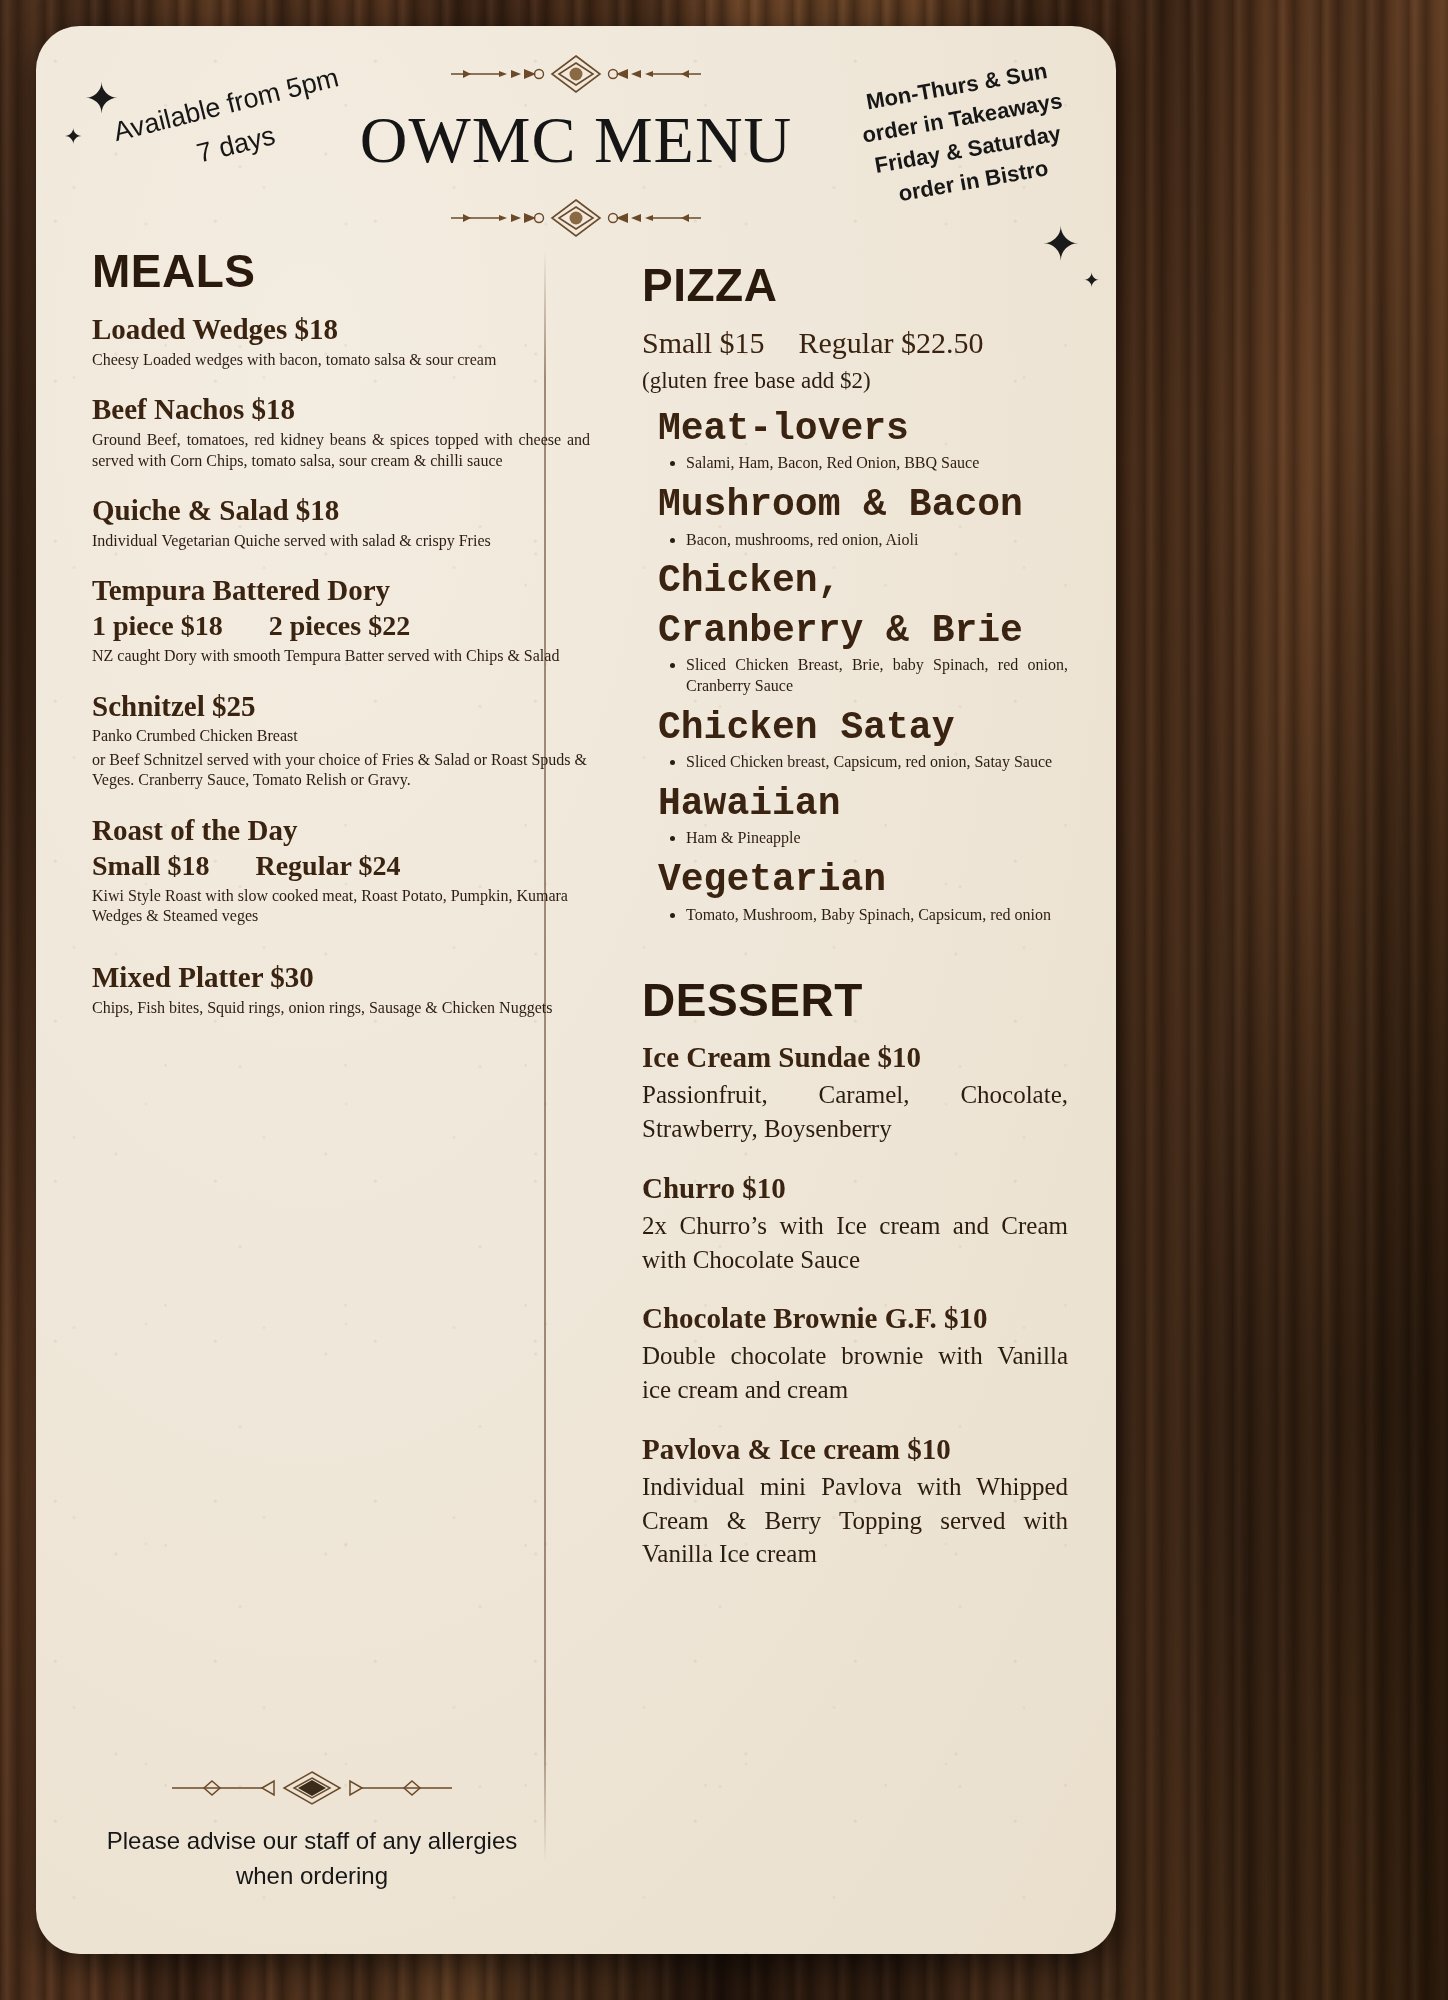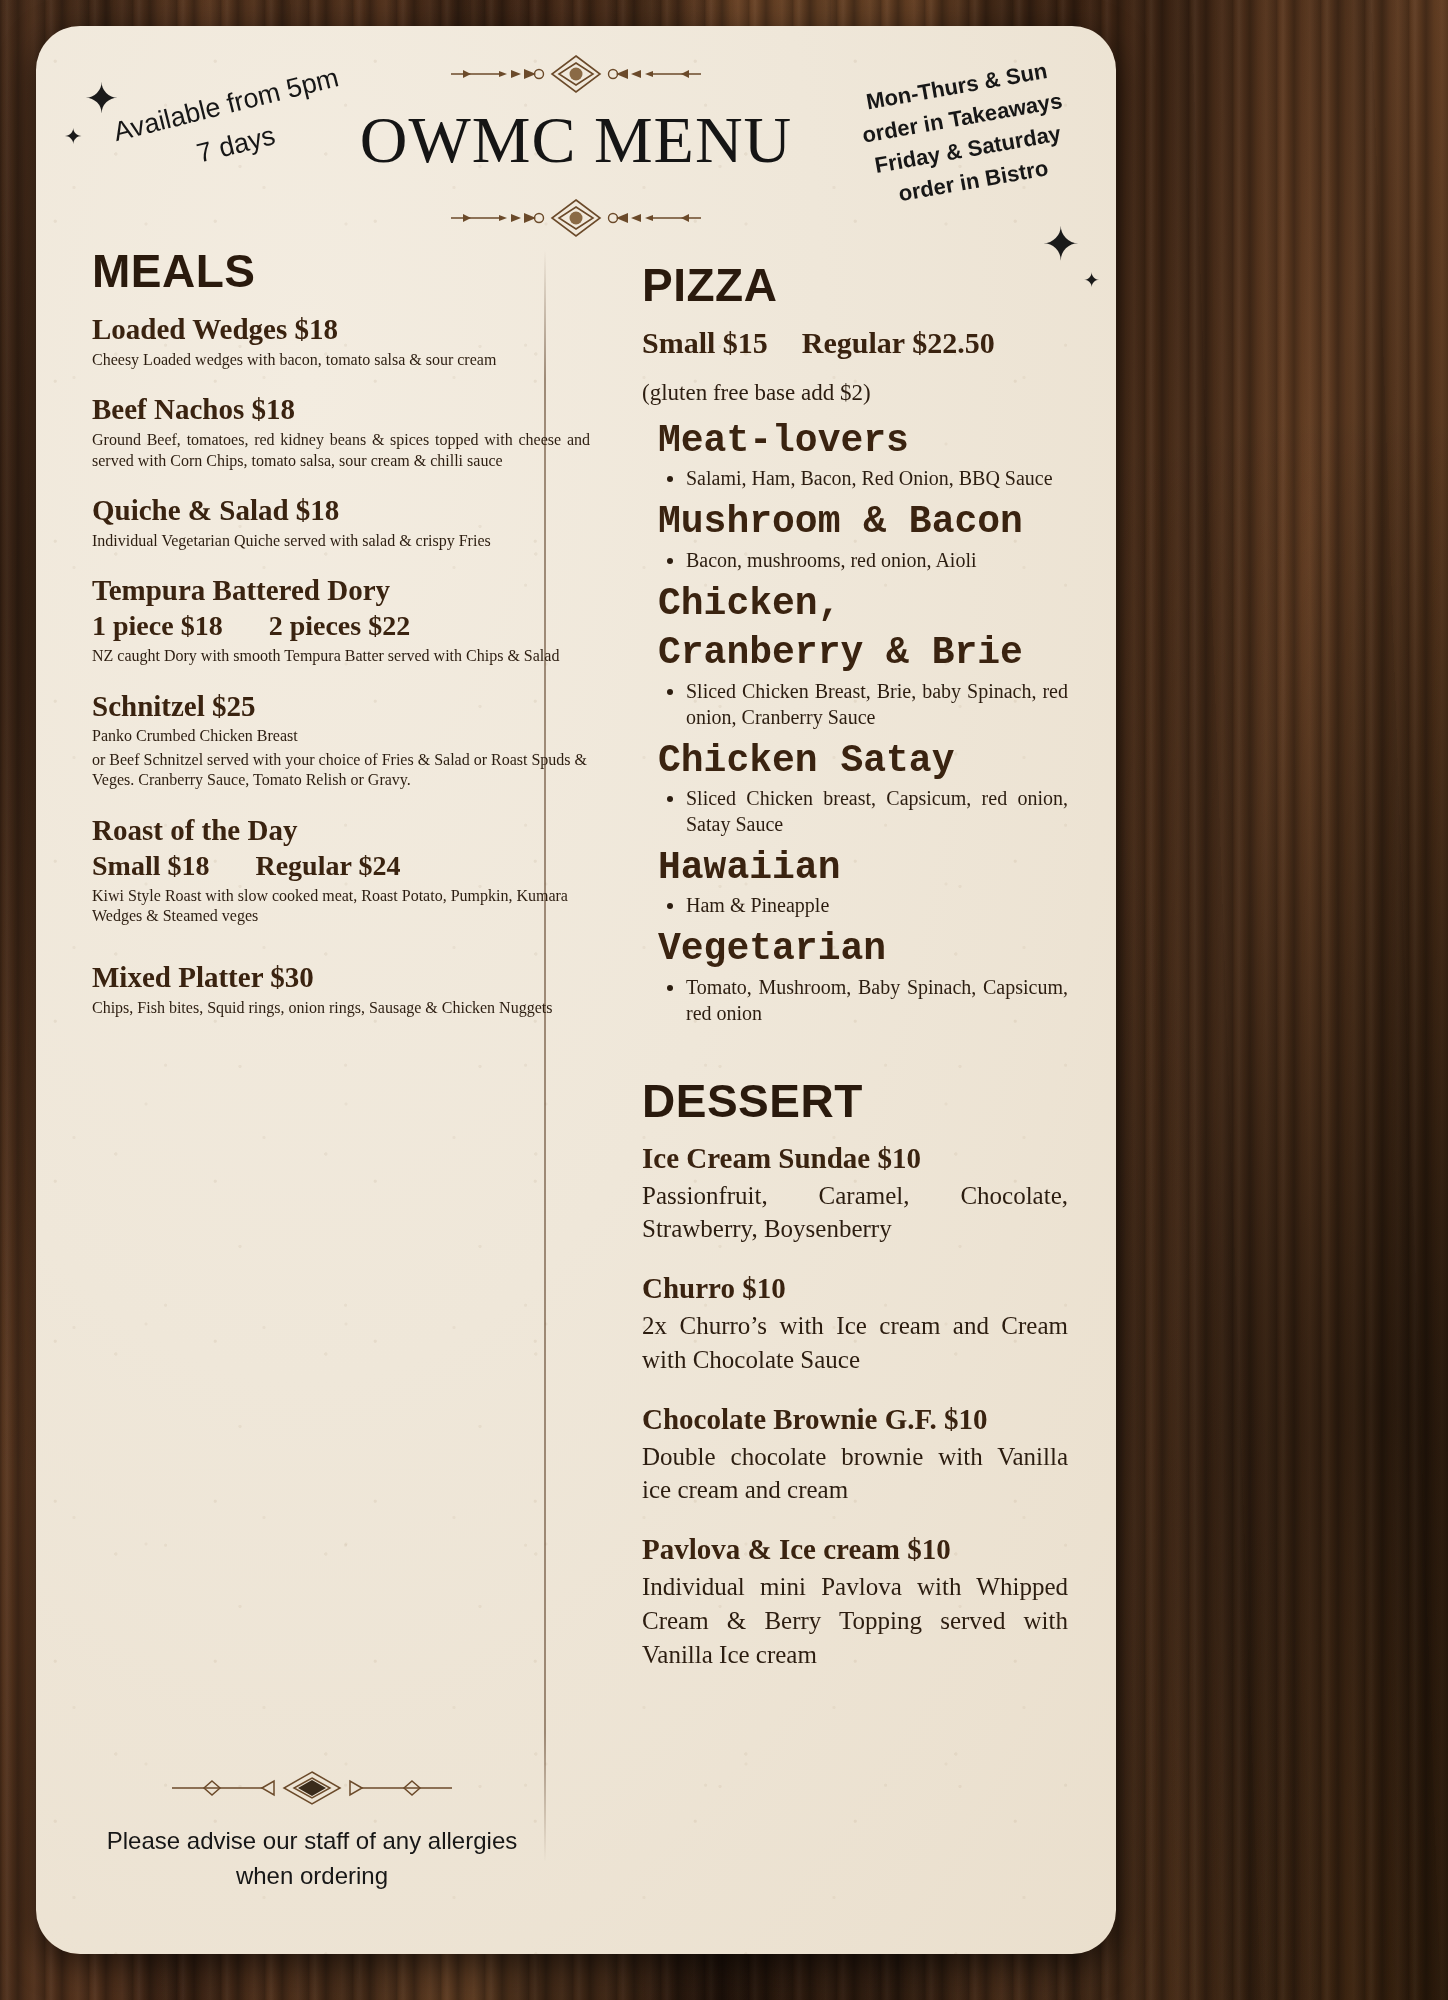--- a/index.html
+++ b/index.html
@@ -195,45 +195,45 @@
     color: #2c1d10;
     line-height: 1.28;
     text-align: justify;
     margin-top: 3px;
     font-family: "Liberation Serif", serif;
   }
   .item-desc.nojust { text-align: left; }
 
   .pizza-prices {
     font-size: 30px;
-    font-weight: bold;
+    font-weight: normal;
     color: #3a2310;
     display: flex;
     gap: 34px;
-    margin-bottom: 20px;
+    margin-bottom: 8px;
   }
   .gf-note {
     font-size: 23px;
     color: #2c1d10;
     margin-bottom: 10px;
   }
   .pizza-name {
     font-size: 38px;
     font-weight: bold;
     color: #3a2310;
     font-family: Liberation Mono, monospace;
     line-height: 1.3;
     margin-left: 16px;
   }
   ul.toppings {
     margin: 0 0 6px 0;
     padding-left: 44px;
   }
   ul.toppings li {
-    font-size: 20px;
+    font-size: 16px;
     color: #2c1d10;
     line-height: 1.3;
     text-align: justify;
     font-family: "Liberation Serif", serif;
   }
 
   .dessert-item { margin-bottom: 26px; }
   .dessert-name {
     font-size: 29px;
     font-weight: bold;

